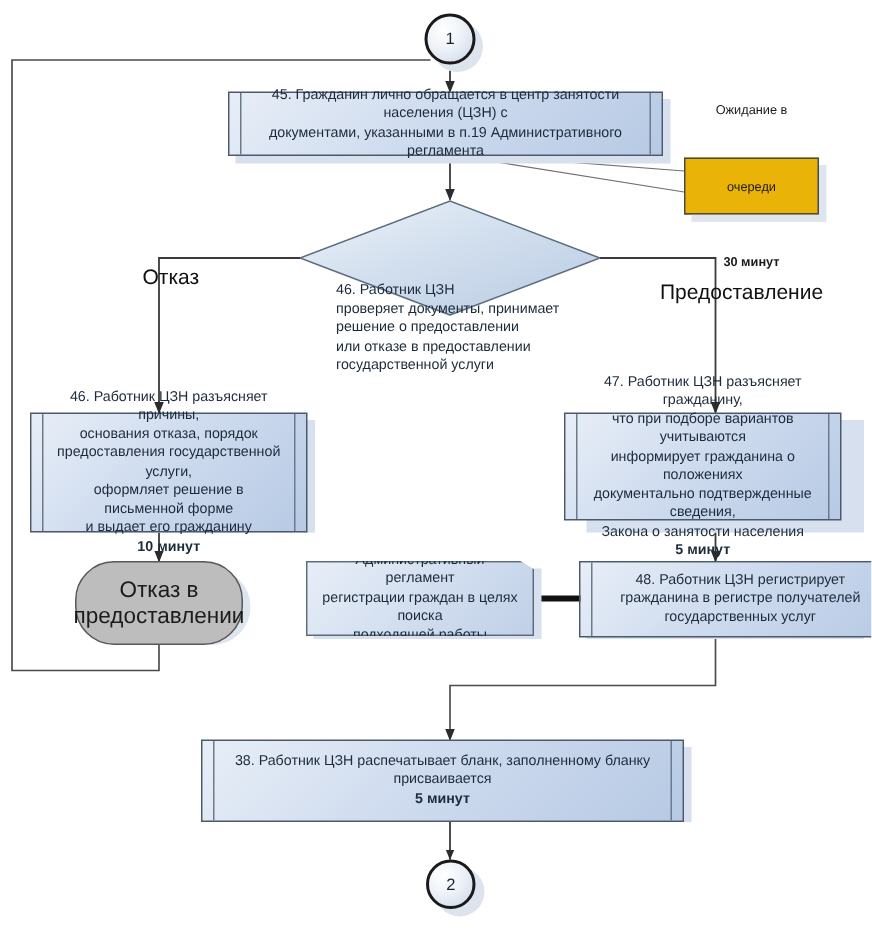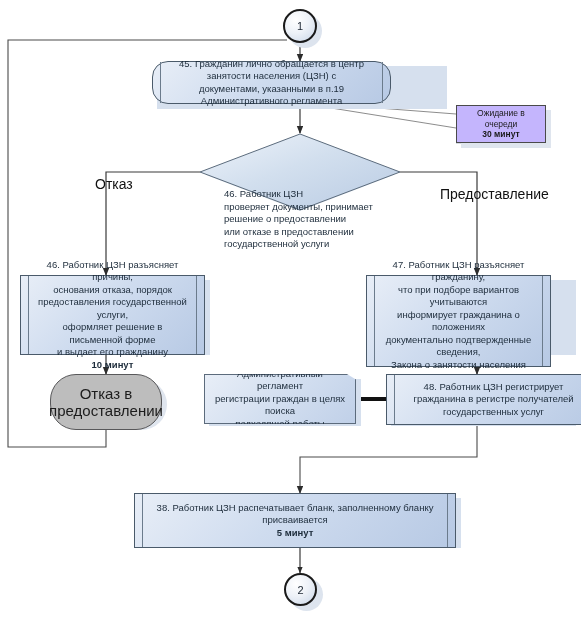--- a/index.html
+++ b/index.html
@@ -112,29 +112,30 @@
     text-align: center;
     font-size: 9.5px;
     line-height: 12.5px;
     color: #1c2b3a;
     padding: 3px 8px;
   }
 
   
   .note {
     border: 1px solid #4a4a4a;
-    background: #c4b5fd;
+    background: #eab308;
     font-size: 8.5px;
     line-height: 10.5px;
     color: #1a1a1a;
     text-align: center;
     display: flex;
     flex-direction: column;
     justify-content: center;
     padding: 2px 3px;
+    gap: 40px;
   }
 
   
   .conn {
     border-radius: 50%;
     border: 2px solid #1a1a1a;
     background: radial-gradient(circle at 35% 30%, #ffffff 0%, #eef2f8 45%, #c9d6e8 100%);
     display: flex;
     align-items: center;
     justify-content: center;
@@ -195,21 +196,21 @@
 
     <path d="M300,548 L300,573" stroke="#3a3a3a" stroke-width="1.2" fill="none" marker-end="url(#arrowsm)"></path>
   </svg>
 
   <div class="conn-shadow" style="left:288px; top:14px; width:34px; height:34px;"></div>
   <div class="node conn" style="left:283px; top:9px; width:34px; height:34px;">
     <span>1</span>
   </div>
 
   <div class="shadow" style="left:157px; top:66px; width:290px; height:43px;"></div>
-  <div class="node proc" style="left:152px; top:61px; width:239px; height:43px; z-index:2;border-radius:16px;">
+  <div class="node proc" style="left:152px; top:61px; width:290px; height:43px; z-index:2;">
     <div class="inner">
       <div>45. Гражданин лично обращается в центр занятости населения (ЦЗН) с</div>
       <div>документами, указанными в п.19 Административного регламента</div>
     </div>
   </div>
 
   <div class="shadow-gray" style="left:461px; top:110px; width:90px; height:38px;"></div>
   <div class="node note" style="left:456px; top:105px; width:90px; height:38px; z-index:2;">
     <div>Ожидание в</div>
     <div>очереди</div>
@@ -246,21 +247,21 @@
       <div>46. Работник ЦЗН разъясняет причины,</div>
       <div>основания отказа, порядок</div>
       <div>предоставления государственной услуги,</div>
       <div>оформляет решение в письменной форме</div>
       <div>и выдает его гражданину</div>
       <div class="bold">10 минут</div>
     </div>
   </div>
 
   <div class="shadow" style="left:391px; top:280px; width:185px; height:75px;"></div>
-  <div class="node proc" style="left:366px; top:275px; width:185px; height:92px; z-index:2;">
+  <div class="node proc" style="left:376px; top:275px; width:185px; height:72px; z-index:2;">
     <div class="inner">
       <div>47. Работник ЦЗН разъясняет гражданину,</div>
       <div>что при подборе вариантов учитываются</div>
       <div>информирует гражданина о положениях</div>
       <div>документально подтвержденные сведения,</div>
       <div>Закона о занятости населения</div>
       <div class="bold">5 минут</div>
     </div>
   </div>
 

